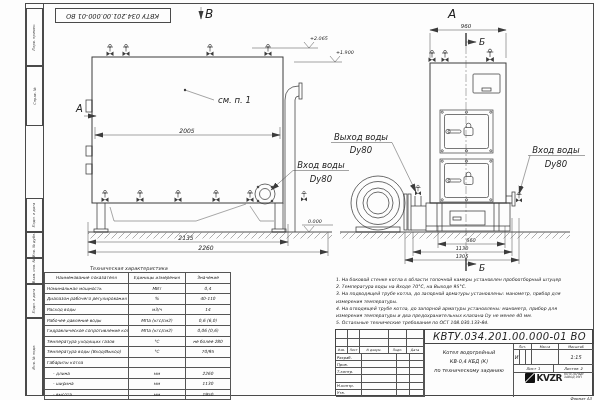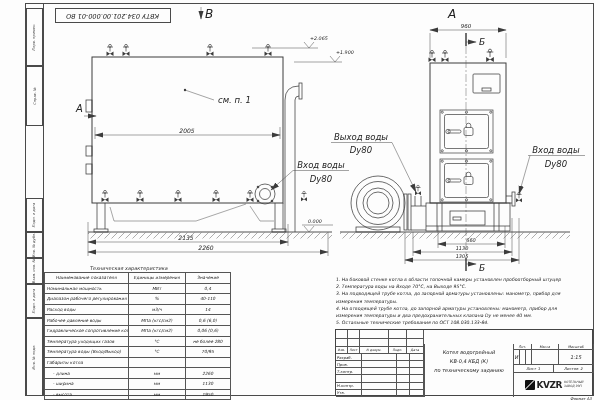--- a/index.html
+++ b/index.html
@@ -44,21 +44,21 @@
           display:flex;align-items:center;justify-content:center;font-size:10px;letter-spacing:0.4px;}
   .tb-name{left:88px;top:14px;width:89px;height:53px;border-left:0.5px solid #555;box-sizing:border-box;
            display:flex;flex-direction:column;align-items:center;justify-content:flex-start;padding-top:5px;gap:3px;font-size:5px;}
   .tb-right{left:177px;top:14px;width:81px;height:53px;border-left:0.5px solid #555;box-sizing:border-box;}
   .tbr-head{grid-template-columns:18px 27px 1fr;grid-auto-rows:6px;font-size:3.3px;}
   .tbr-head .cell{justify-content:center;padding:0;}
   .tbr-val{grid-template-columns:6px 6px 6px 27px 1fr;grid-auto-rows:15px;font-size:5px;}
   .tbr-val .cell{justify-content:center;padding:0;}
   .tbr-sheet{grid-template-columns:40px 1fr;grid-auto-rows:8px;font-size:3.8px;}
   .tbr-sheet .cell{justify-content:center;gap:2px;padding:0;}
-  .tbr-logo{height:23px;display:flex;align-items:center;justify-content:center;gap:2px;}
+  .tbr-logo{height:23px;display:flex;align-items:flex-start;justify-content:center;gap:2px;}
   .logo-mark{width:10px;height:10px;border-radius:1px;
              background:linear-gradient(135deg,#111 42%,#fff 47%,#111 54%);}
   .logo-text{font-size:9px;font-weight:bold;font-style:normal;letter-spacing:-0.5px;}
   .logo-sub{display:flex;flex-direction:column;font-size:3px;line-height:3.4px;color:#333;}
   .format-note{left:536px;top:396px;width:56px;font-size:3.8px;text-align:right;}
 </style>
 </head>
 <body>
 
 <div class="page">
@@ -390,20 +390,21 @@
         <div class="cell"></div>
       <div class="cell">Н.контр.</div>
         <div class="cell"></div>
         <div class="cell"></div>
         <div class="cell"></div>
       <div class="cell">Утв.</div>
         <div class="cell"></div>
         <div class="cell"></div>
         <div class="cell"></div>
     </div>
+    <div class="abs tb-doc">КВТУ.034.201.00.000-01 ВО</div>
     <div class="abs tb-name">
       <span>Котел водогрейный</span>
       <span>КВ-0,4 КБД (К)</span>
       <span>по техническому заданию</span>
     </div>
     <div class="abs tb-right">
       <div class="grid tbr-head">
         <div class="cell">Лит.</div>
         <div class="cell">Масса</div>
         <div class="cell">Масштаб</div>

